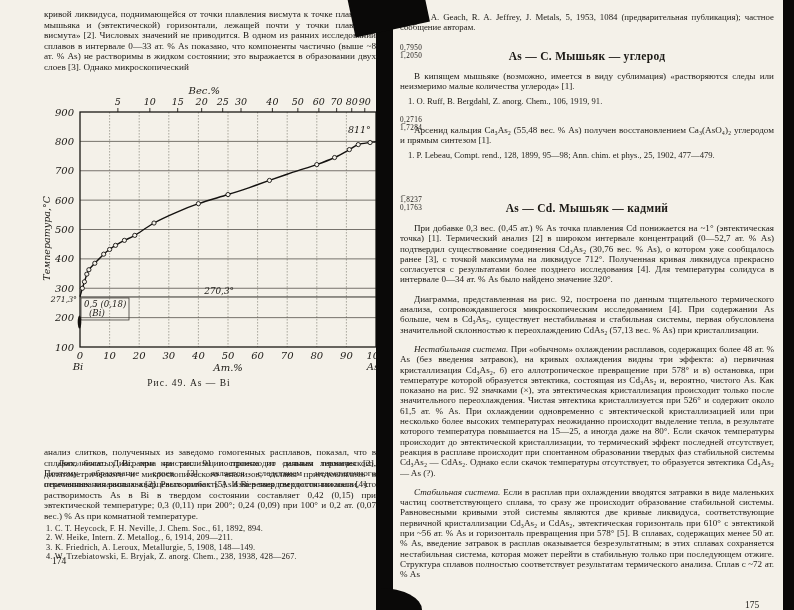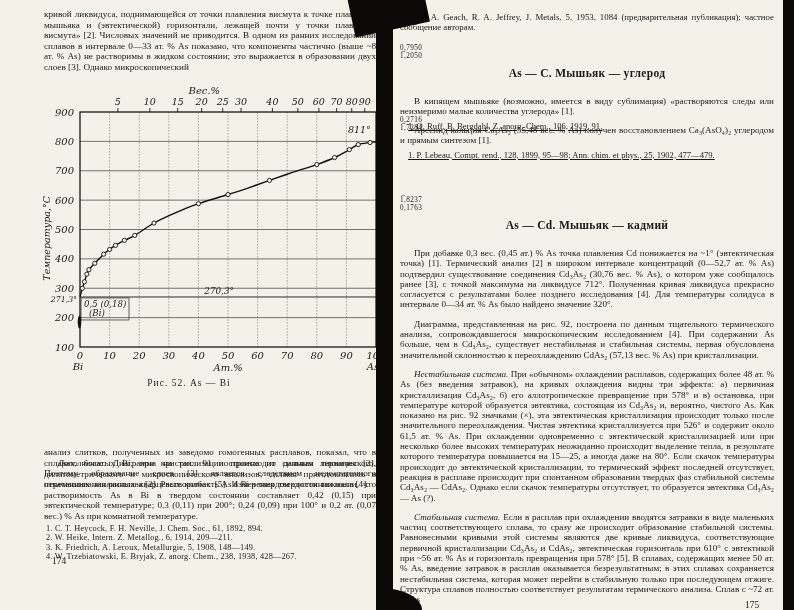--- a/index.html
+++ b/index.html
@@ -31,23 +31,23 @@
   .refs-left p{margin:0;font-size:8.3px;line-height:9.4px;letter-spacing:0.2px;}
   .pagenum{position:absolute;font-size:9.5px;}
   .pn-left{left:52px;top:556px;}
   .pn-right{left:352px;top:552px;margin-top:48px;}
 
   
   .ref5{left:7px;top:12px;width:374px;text-indent:8px;font-size:8.8px !important;line-height:10px !important;}
   .sec{position:absolute;left:7px;width:374px;}
   .sec-c{top:44px;} .sec-ca{top:116px;} .sec-cd{top:196px;}
   .mlog{position:absolute;left:0;top:0;font-size:7.2px;line-height:8.4px;letter-spacing:0.4px;}
-  .sec h3{margin:17px;padding-top:6px;font-size:11.5px;font-weight:bold;text-align:center;letter-spacing:0.3px;}
+  .sec h3{margin:0;padding-top:6px;font-size:11.5px;font-weight:bold;text-align:center;letter-spacing:0.3px;}
   .sec .para{position:relative;margin:9px 0 0 0;font-size:9.1px;line-height:10.3px;text-align:justify;}
-  .sec .ref{margin:5px 0 0 0;font-size:8.6px;line-height:9.8px;text-indent:8px;text-align:left;text-decoration:underline;}
+  .sec .ref{margin:5px 0 0 0;font-size:8.6px;line-height:9.8px;text-indent:8px;text-align:left;}
   .sec .ref.hang{text-indent:-18px;padding-left:26px;}
 </style>
 </head>
 <body>
 
 <div class="scan">
 
   <div class="page page-left">
     <p class="bt para-top">кривой ликвидуса, поднимающейся от точки плавления висмута к точке плавления мышьяка и (эвтектической) горизонтали, лежащей почти у точки плавления висмута» [2]. Числовых значений не приводится. В одном из ранних исследований сплавов в интервале 0—33 ат. % As показано, что компоненты частично (выше ~8 ат. % As) не растворимы в жидком состоянии; это выражается в образовании двух слоев [3]. Однако микроскопический</p>
 
@@ -141,21 +141,21 @@
           <circle cx="228" cy="110.54375" r="2.1" fill="#f4f1e9" stroke="#141210" stroke-width="0.9"></circle>
           <circle cx="269.44" cy="96.44375000000001" r="2.1" fill="#f4f1e9" stroke="#141210" stroke-width="0.9"></circle>
           <circle cx="316.8" cy="80.58125000000001" r="2.1" fill="#f4f1e9" stroke="#141210" stroke-width="0.9"></circle>
           <circle cx="334.56" cy="73.53125" r="2.1" fill="#f4f1e9" stroke="#141210" stroke-width="0.9"></circle>
           <circle cx="349.36" cy="65.6" r="2.1" fill="#f4f1e9" stroke="#141210" stroke-width="0.9"></circle>
           <circle cx="358.24" cy="60.60625" r="2.1" fill="#f4f1e9" stroke="#141210" stroke-width="0.9"></circle>
           <circle cx="370.08" cy="58.55" r="2.1" fill="#f4f1e9" stroke="#141210" stroke-width="0.9"></circle>
           <text x="347.88" y="48.5625" font-size="9.5px" font-family="&quot;DejaVu Serif&quot;,serif" font-style="italic" fill="#1b1915">811°</text>
           <ellipse cx="79.5" cy="238.03125" rx="1.8" ry="6.5" fill="#14110e"></ellipse>
         </svg>
-      <div class="caption">Рис. 52. As — Bi</div>
+      <div class="caption">Рис. 49. As — Bi</div>
     </div>
 
     <p class="bt para-mid">анализ слитков, полученных из заведомо гомогенных расплавов, показал, что в сплавах, богатых Bi, при кристаллизации происходит сильная ликвация [2]. Поэтому образование слоев [3] является следствием недостаточного перемешивания расплава [2]. Растворимость As в Bi в твердом состоянии мала [4].</p>
 
     <p class="bt para-add indent"><span class="lead">Дополнение.</span><span> Диаграмма на рис. 91 построена по данным термического, дилатометрического и микроскопического анализов; сплавы приготовлялись в откачанных запаянных кварцевых колбах [5]. Измерения твердости показали, что растворимость As в Bi в твердом состоянии составляет 0,42 (0,15) при эвтектической температуре; 0,3 (0,11) при 200°; 0,24 (0,09) при 100° и 0,2 ат. (0,07 вес.) % As при комнатной температуре.</span></p>
 
     <div class="refs-left">
       <p>1. C. T. Heycock, F. H. Neville, J. Chem. Soc., 61, 1892, 894.</p>
       <p>2. W. Heike, Intern. Z. Metallog., 6, 1914, 209—211.</p>
       <p>3. K. Friedrich, A. Leroux, Metallurgie, 5, 1908, 148—149.</p>

